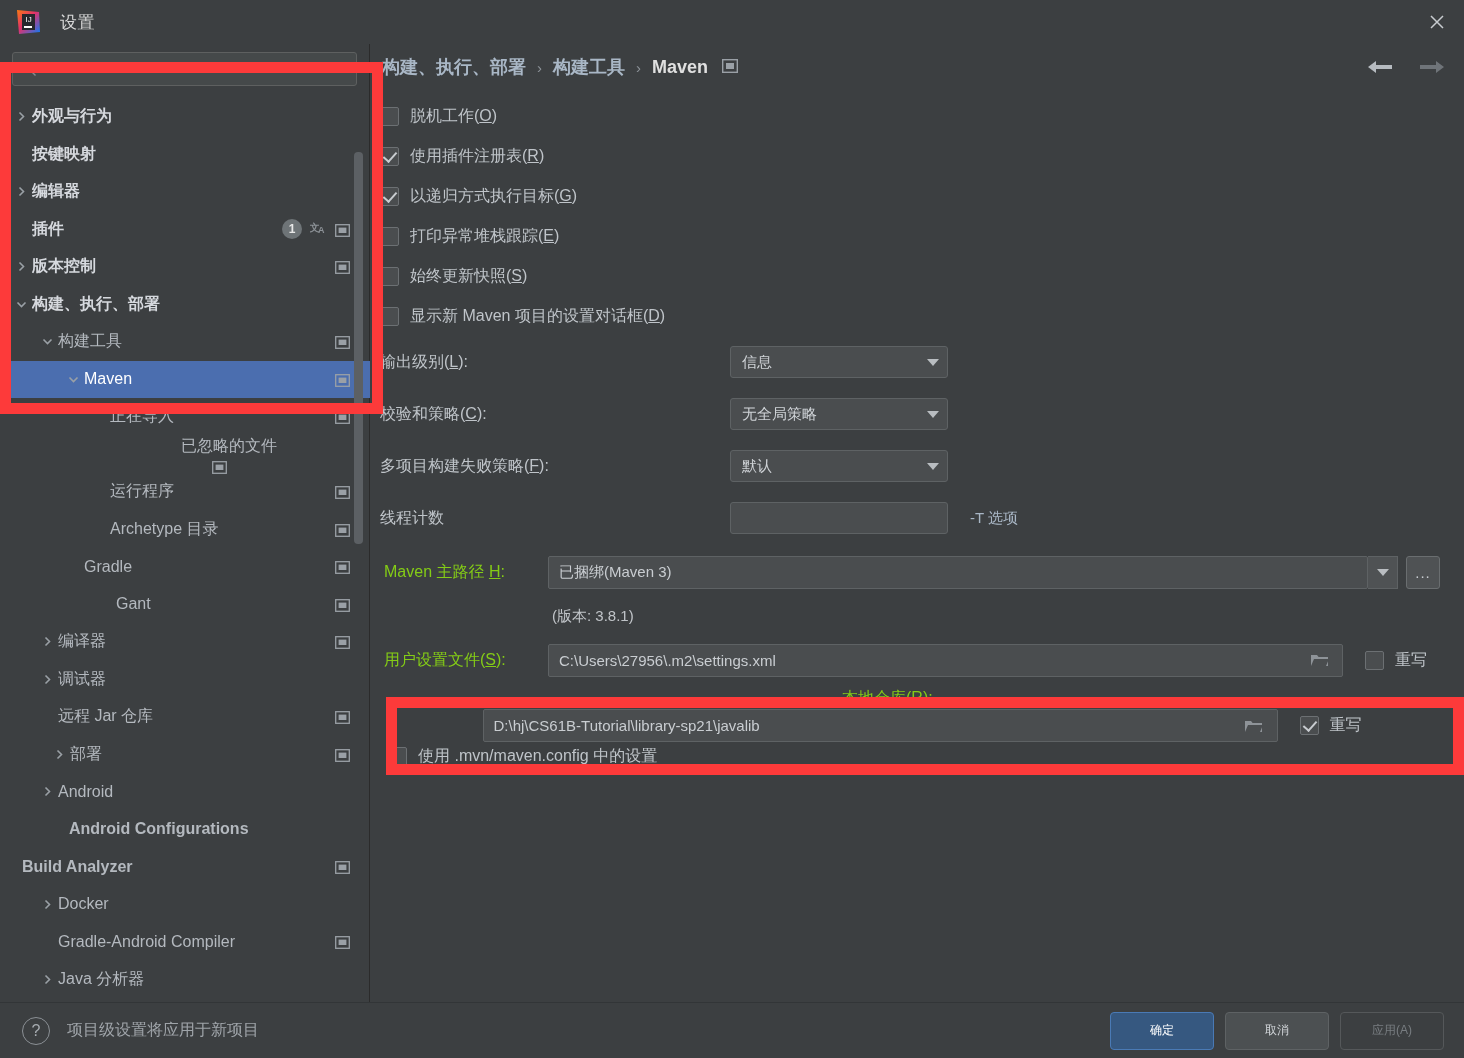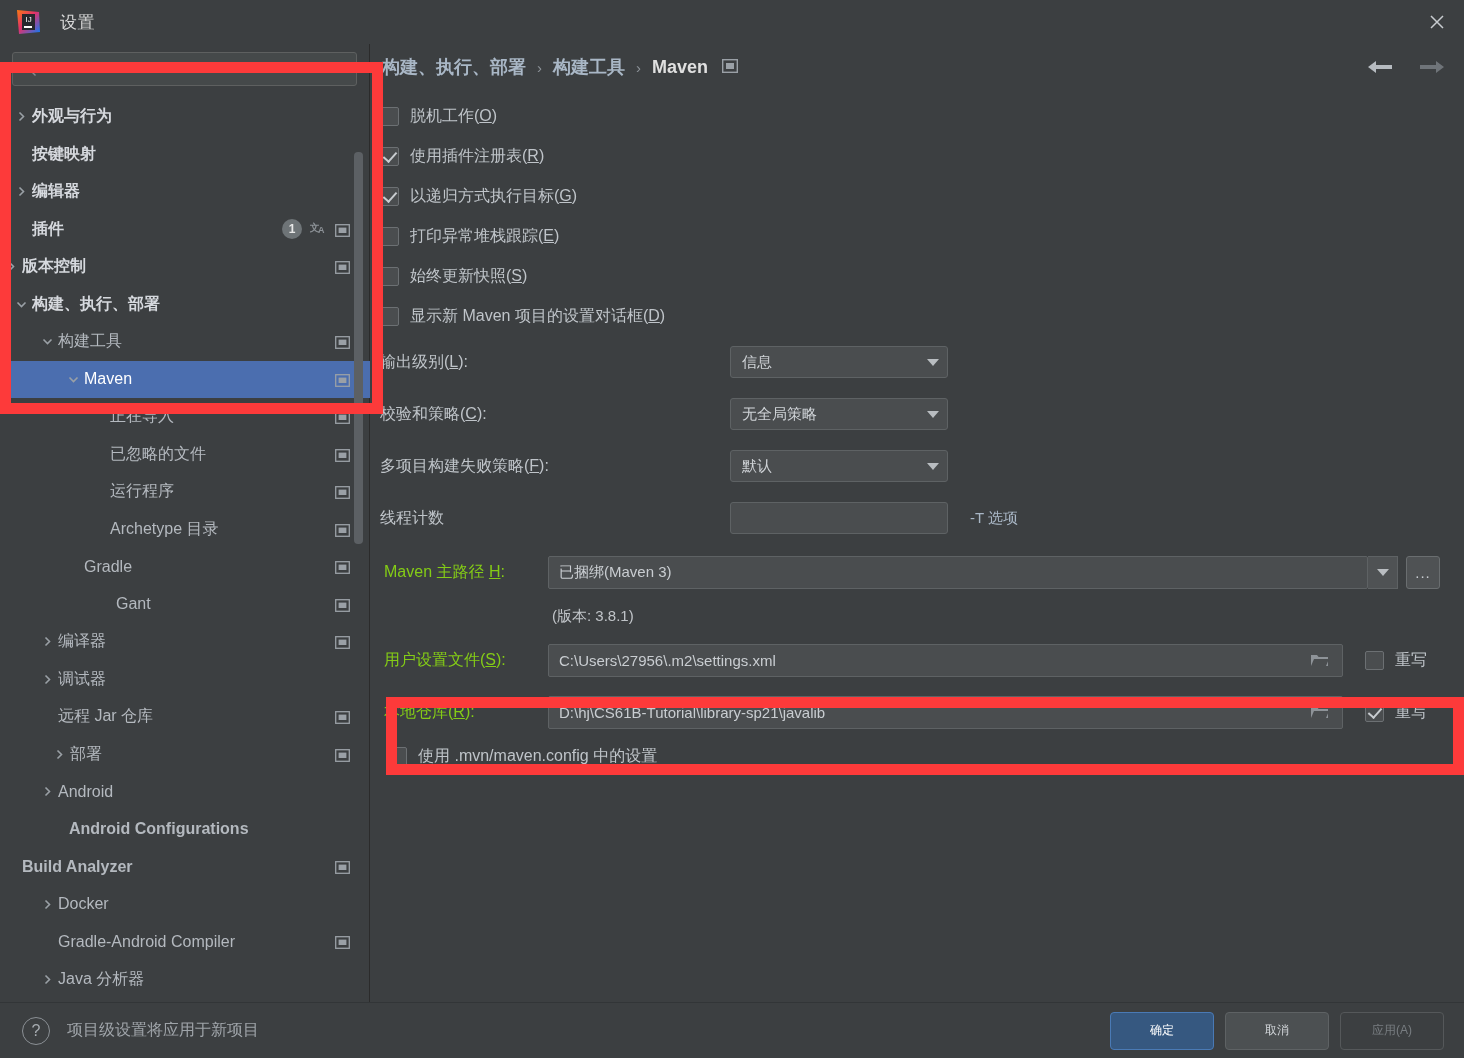--- a/index.html
+++ b/index.html
@@ -247,21 +247,21 @@
               <span><svg width="17" height="15" viewBox="0 0 17 15">
                   <text x="-0.5" y="11" font-size="10" fill="#8c9196" font-family="'Liberation Sans',sans-serif">文</text>
                   <text x="8" y="13" font-size="9" fill="#8c9196" font-family="'Liberation Sans',sans-serif">A</text>
                 </svg></span>
               <span class="mini-icon"><svg width="15" height="13" viewBox="0 0 15 13">
                   <rect x="0.7" y="0.7" width="13.6" height="11.6" fill="none" stroke="#9aa0a6" stroke-width="1.3"></rect>
                   <rect x="3.6" y="3.6" width="7.8" height="5.4" fill="#9aa0a6"></rect>
                 </svg></span>
             </span>
           </div>
-          <div class="tree-row bold" style="">
+          <div class="tree-row bold" style="padding-left: 10px;">
             <span class="arrow">
               <svg width="11" height="11" viewBox="0 0 11 11">
                 <path d="M3.5 1.5 L7.5 5.5 L3.5 9.5" stroke="currentColor" stroke-width="1.6" fill="none"></path>
               </svg>
             </span>
             <span class="tree-label">版本控制</span>
             <span class="row-right">
               <span class="mini-icon"><svg width="15" height="13" viewBox="0 0 15 13">
                   <rect x="0.7" y="0.7" width="13.6" height="11.6" fill="none" stroke="#9aa0a6" stroke-width="1.3"></rect>
                   <rect x="3.6" y="3.6" width="7.8" height="5.4" fill="#9aa0a6"></rect>
@@ -308,21 +308,21 @@
           <div class="tree-row" style="padding-left: 88px;">
             <span class="arrow hidden"></span>
             <span class="tree-label">正在导入</span>
             <span class="row-right">
               <span class="mini-icon"><svg width="15" height="13" viewBox="0 0 15 13">
                   <rect x="0.7" y="0.7" width="13.6" height="11.6" fill="none" stroke="#9aa0a6" stroke-width="1.3"></rect>
                   <rect x="3.6" y="3.6" width="7.8" height="5.4" fill="#9aa0a6"></rect>
                 </svg></span>
             </span>
           </div>
-          <div class="tree-row" style="padding-left: 88px;">
+          <div class="tree-row" style="padding-left: 88px; flex-direction: column;">
             <span class="arrow hidden"></span>
             <span class="tree-label">已忽略的文件</span>
             <span class="row-right">
               <span class="mini-icon"><svg width="15" height="13" viewBox="0 0 15 13">
                   <rect x="0.7" y="0.7" width="13.6" height="11.6" fill="none" stroke="#9aa0a6" stroke-width="1.3"></rect>
                   <rect x="3.6" y="3.6" width="7.8" height="5.4" fill="#9aa0a6"></rect>
                 </svg></span>
             </span>
           </div>
           <div class="tree-row" style="padding-left: 88px;">
@@ -580,21 +580,21 @@
                 </svg>
               </span>
             </div>
             <span class="ovr">
               <span class="cbox"></span>
               <span>重写</span>
             </span>
           </div>
         </div>
 
-        <div class="path-row" style="margin-top:4px;">
+        <div class="path-row" style="margin-top:4px;flex-direction:column;">
           <div class="path-label">
             <span>本地仓库</span><span>(</span><span class="mn">R</span><span>):</span>
           </div>
           <div class="path-ctl">
             <div class="path-field" style="width:795px;">
               <span class="pv">D:\hj\CS61B-Tutorial\library-sp21\javalib</span>
               <span class="folder-btn">
                 <svg width="19" height="16" viewBox="0 0 19 16">
                   <path d="M1 3 h6 l1.6 2 h9.4 v9 h-17 z" fill="#8e9398"></path>
                   <path d="M1 14 l3 -7 h15 l-3 7 z" fill="#4a4d4f"></path>

